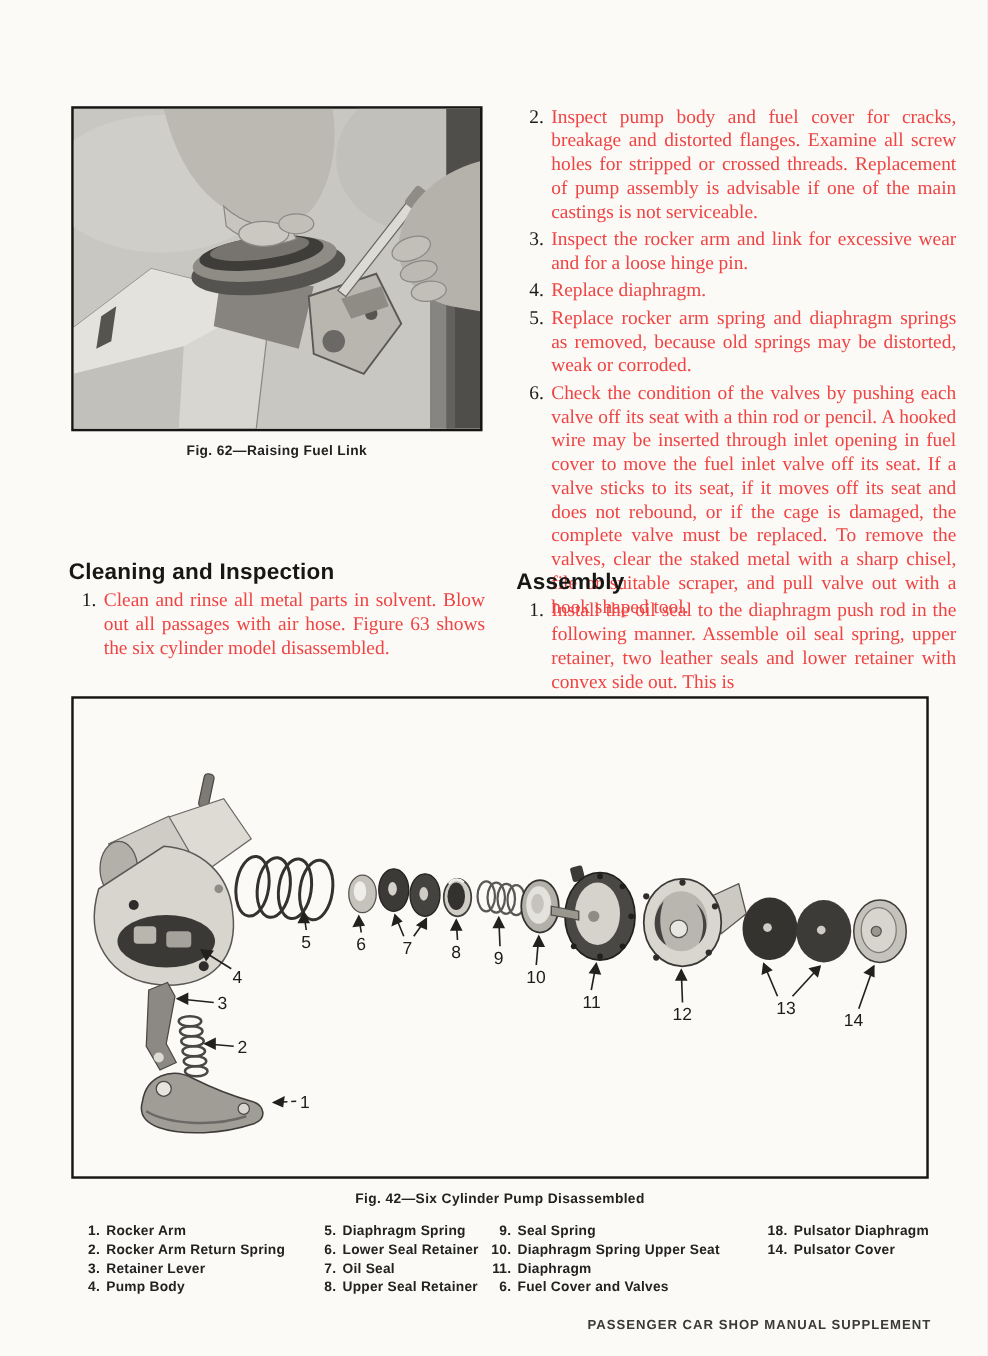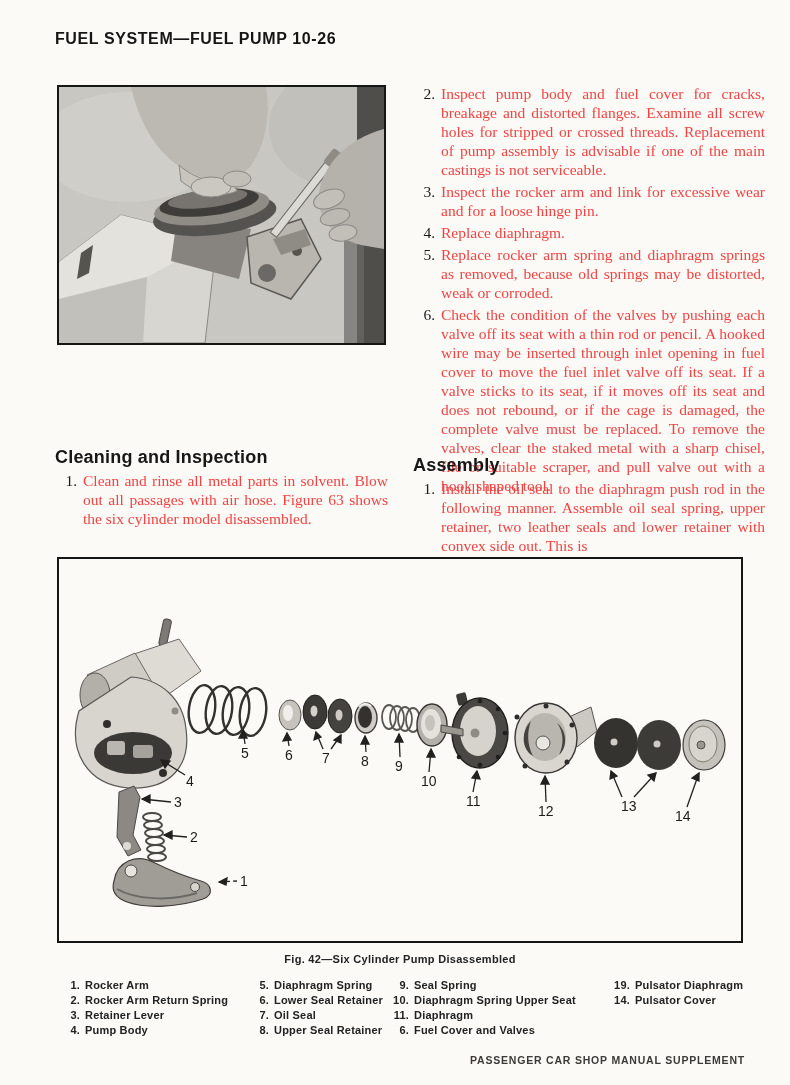--- a/index.html
+++ b/index.html
@@ -60,21 +60,20 @@
     font-family:Liberation Sans, sans-serif;font-weight:bold;
     font-size:10.5px;letter-spacing:.8px;color:#3a3a38;margin-left:26px;
   }
   svg text{font-family:"Liberation Sans", sans-serif;}
 </style>
 </head>
 <body>
 
 <div id="page">
 
-  <div class="page-header">FUEL SYSTEM—FUEL PUMP 10-26</div>
 
   <div class="fig-frame" id="fig62-frame">
     <svg width="325" height="256" viewBox="0 0 325 256">
       <rect x="0" y="0" width="325" height="256" fill="#c9c7c2"></rect>
       <ellipse cx="70" cy="60" rx="90" ry="55" fill="#d4d2cd" opacity="0.6"></ellipse>
       <ellipse cx="280" cy="40" rx="70" ry="60" fill="#bdbbb6" opacity="0.6"></ellipse>
 
       <rect x="298" y="0" width="27" height="256" fill="#504e4b"></rect>
       <rect x="285" y="120" width="20" height="136" fill="#6b6965" opacity="0.7"></rect>
 
@@ -106,20 +105,21 @@
       <path d="M 120,78 C 135,92 158,98 172,92 L 178,104 C 160,112 136,106 122,94 Z" fill="#c8c5bf" stroke="#8b8984" stroke-width="1"></path>
       <ellipse cx="152" cy="100" rx="20" ry="10" fill="#cbc8c2" stroke="#8b8984" stroke-width="1"></ellipse>
       <ellipse cx="178" cy="92" rx="14" ry="8" fill="#c2bfb9" stroke="#8b8984" stroke-width="1"></ellipse>
 
       <path d="M 325,42 C 288,52 264,78 260,106 C 257,132 276,152 302,158 L 325,162 Z" fill="#b5b2ac"></path>
       <ellipse cx="270" cy="112" rx="16" ry="9" transform="rotate(-20 270 112)" fill="#c2bfb9" stroke="#8b8984" stroke-width="1"></ellipse>
       <ellipse cx="276" cy="130" rx="15" ry="8" transform="rotate(-14 276 130)" fill="#bcb9b3" stroke="#8b8984" stroke-width="1"></ellipse>
       <ellipse cx="284" cy="146" rx="14" ry="8" transform="rotate(-8 284 146)" fill="#c2bfb9" stroke="#8b8984" stroke-width="1"></ellipse>
     </svg>
   </div>
+  <div class="fig-caption" id="fig62-caption">Fig. 62—Raising Fuel Link</div>
 
 
   <div class="section-heading" id="cleaning-heading">Cleaning and Inspection</div>
 
   <div class="num-list" id="cleaning-list">
     <div class="num-item">
       <div class="num">1.</div>
       <div class="itxt body-text">Clean and rinse all metal parts in solvent. Blow out all passages with air hose. Figure 63 shows the six cylinder model disassembled.</div>
     </div>
   </div>
@@ -377,21 +377,21 @@
         <span class="pnum">11.</span>
         <span class="plabel">Diaphragm</span>
       </div>
     <div class="part-row">
         <span class="pnum">6.</span>
         <span class="plabel">Fuel Cover and Valves</span>
       </div>
   </div>
   <div class="parts-col" id="parts-col-4">
     <div class="part-row">
-        <span class="pnum">19.</span>
+        <span class="pnum">18.</span>
         <span class="plabel">Pulsator Diaphragm</span>
       </div>
     <div class="part-row">
         <span class="pnum">14.</span>
         <span class="plabel">Pulsator Cover</span>
       </div>
   </div>
 
   <div class="page-footer">PASSENGER CAR SHOP MANUAL SUPPLEMENT</div>
 </div>

